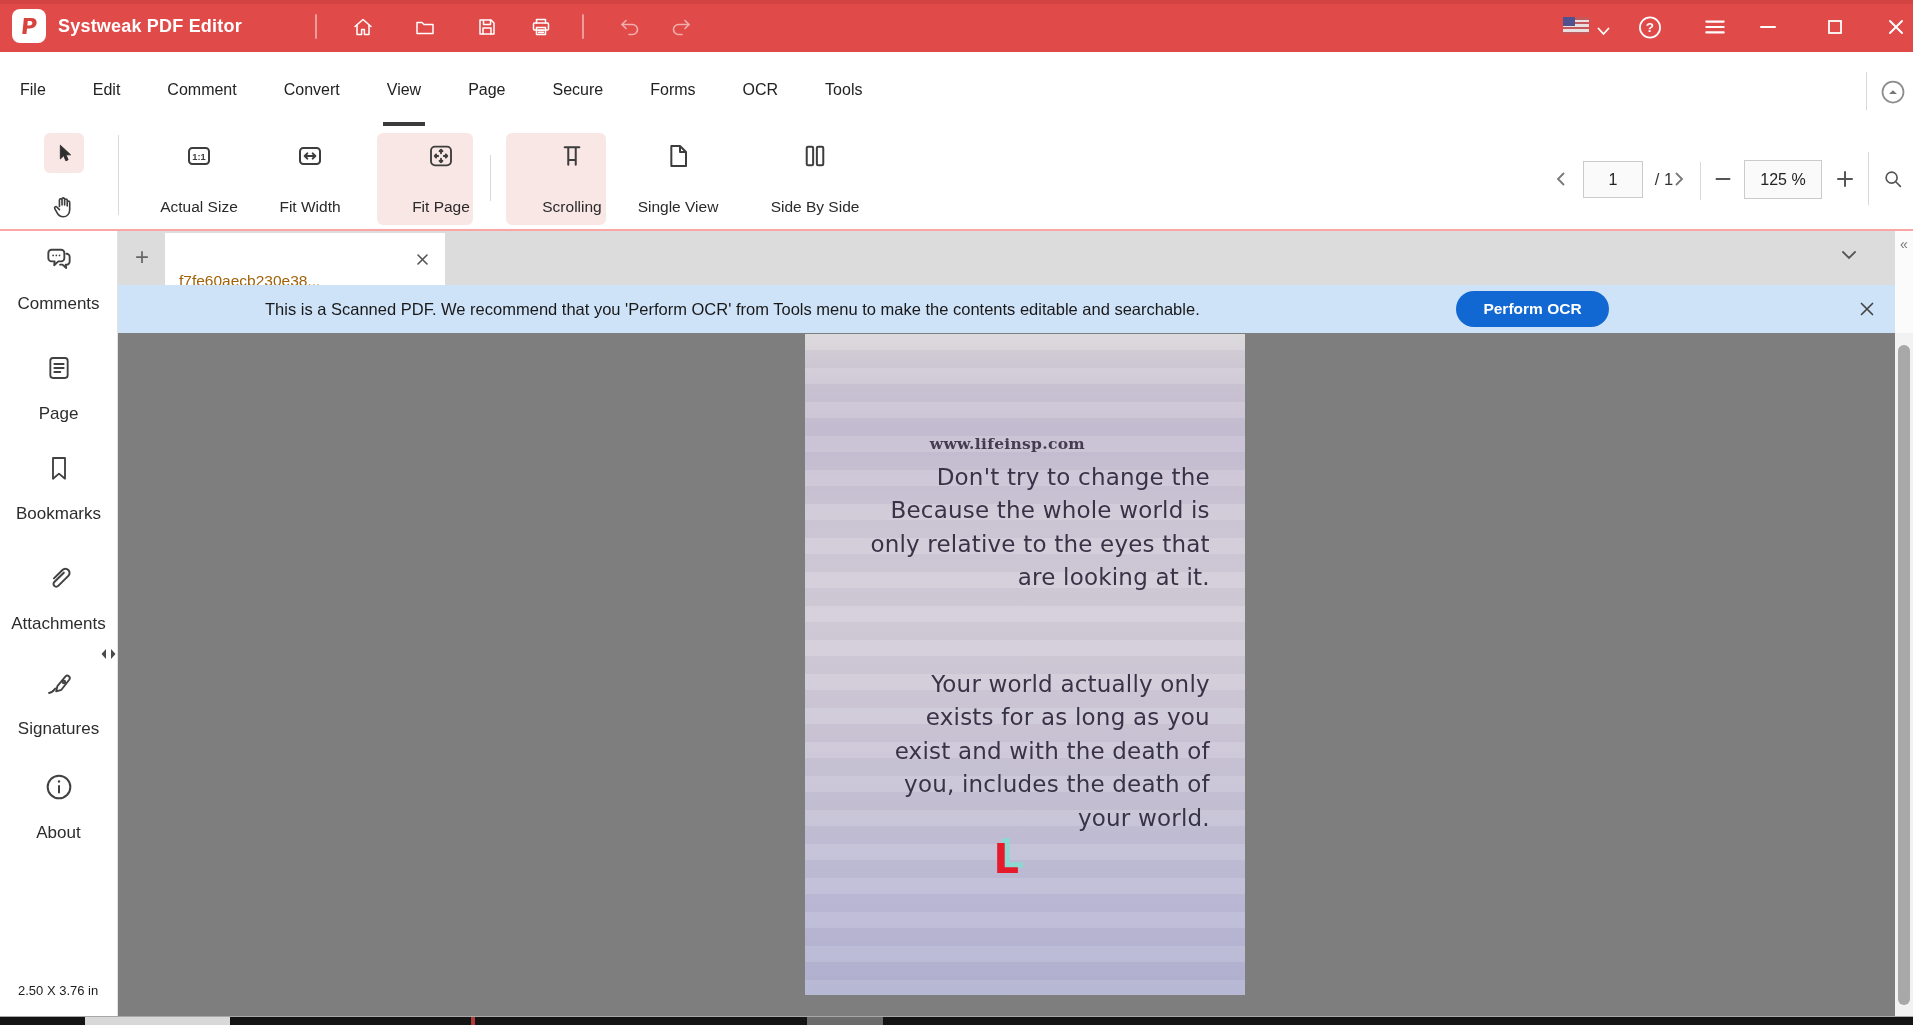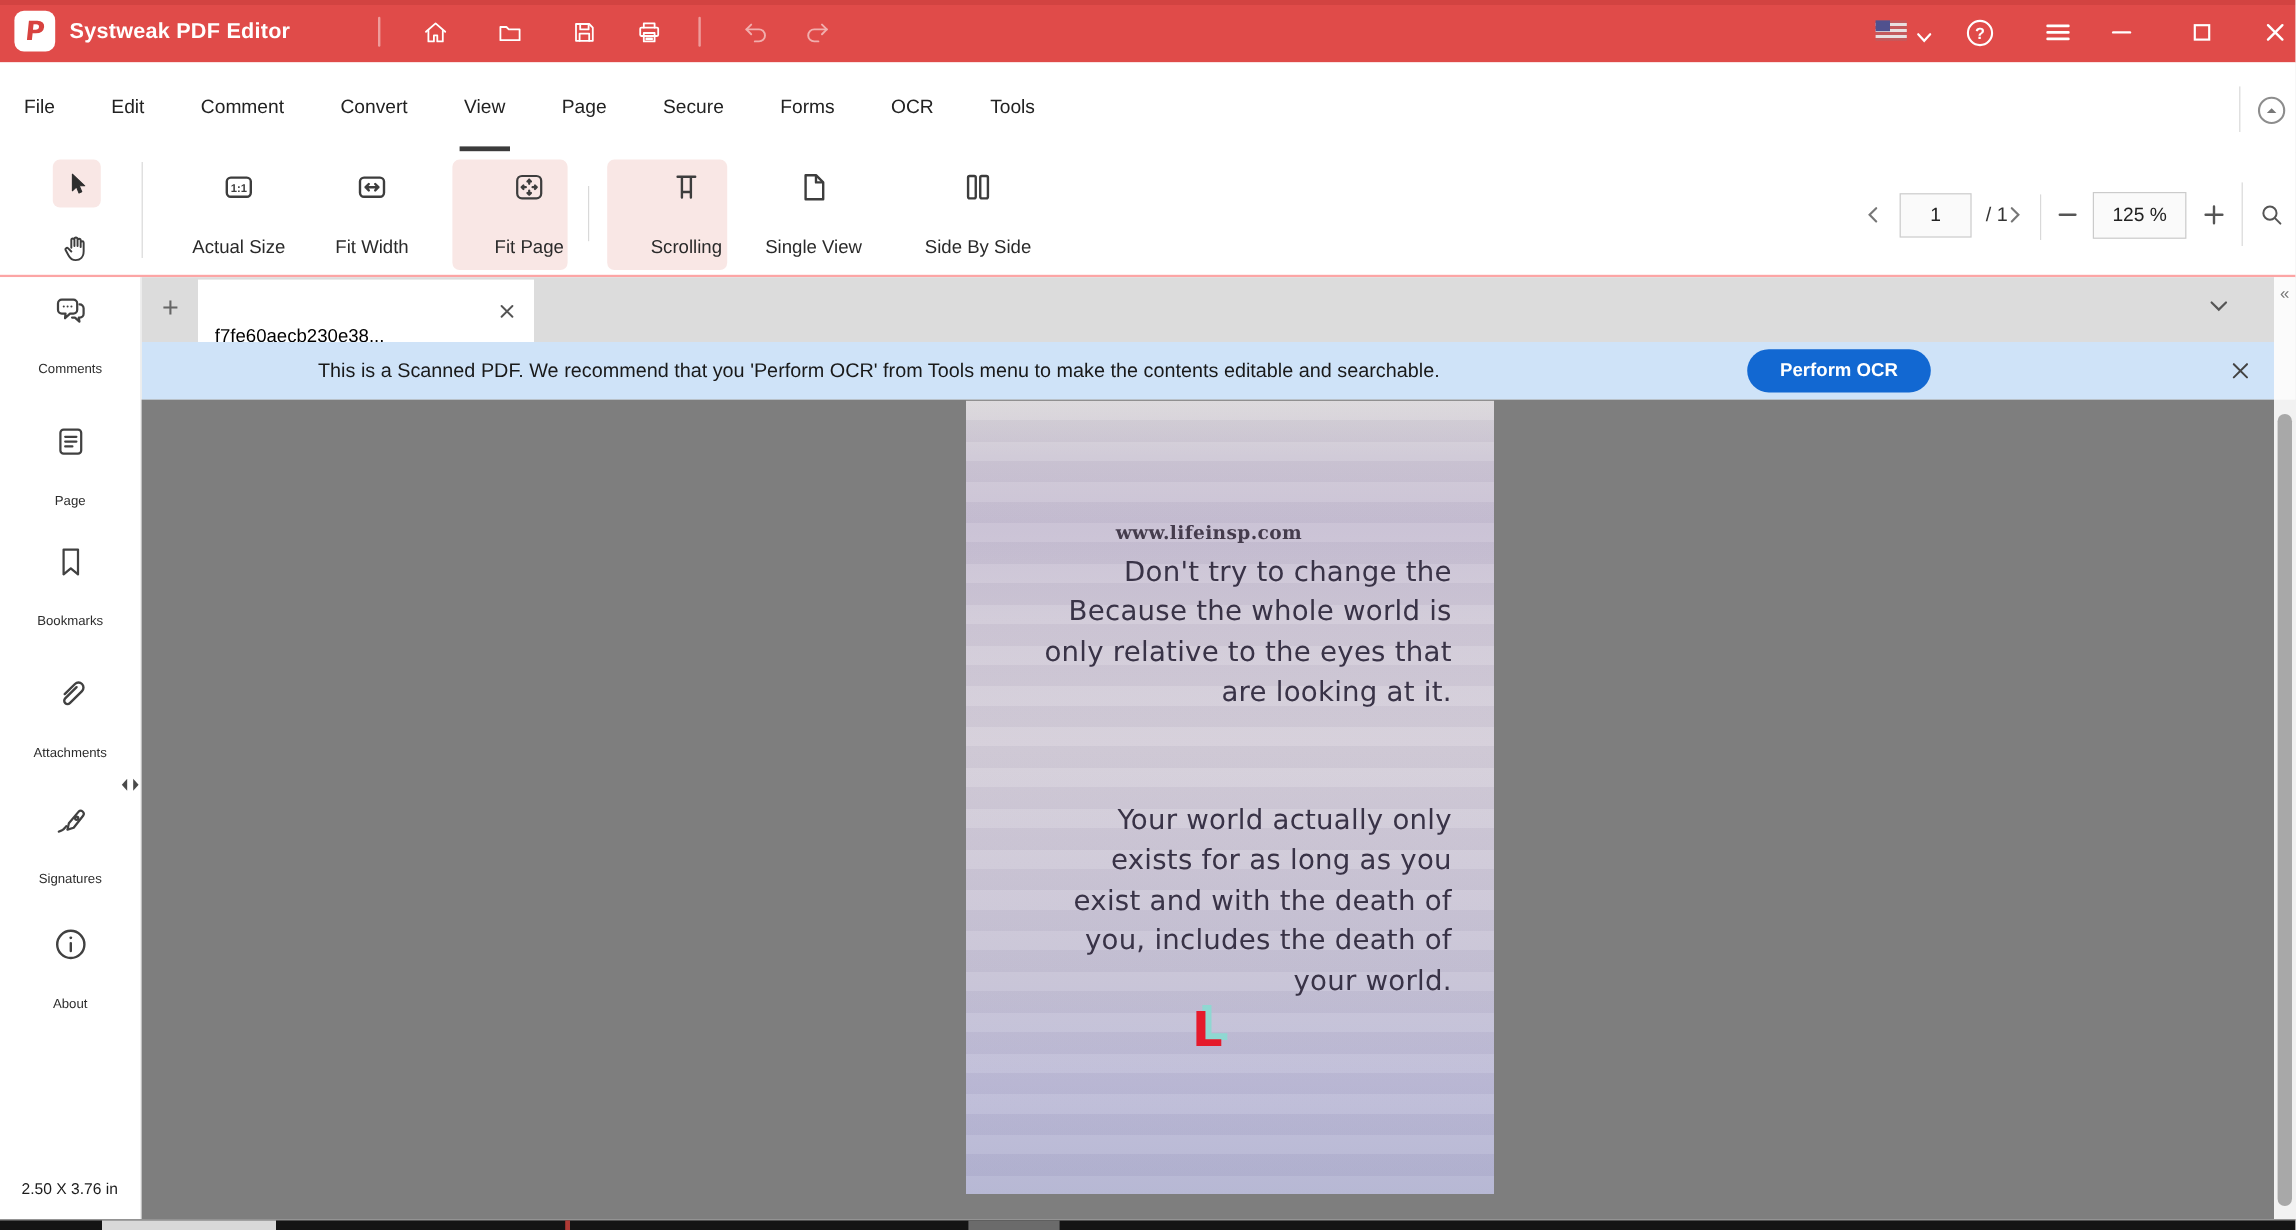--- a/index.html
+++ b/index.html
@@ -46,21 +46,21 @@
              display:flex; align-items:center; justify-content:center; font-size:16px; color:#222; }
   input.num-input { width:100%; height:100%; border:none; background:transparent; text-align:center;
                     font-size:16px; color:#222; font-family:inherit; outline:none; }
 
   
   .tabbar { position:absolute; left:118px; top:231px; width:1777px; height:54px; background:#dcdcdc; }
   .tab-plus { position:absolute; left:10px; top:12px; width:28px; height:28px; display:flex; align-items:center;
               justify-content:center; font-size:24px; color:#666; }
   .tab { position:absolute; left:47px; top:2px; width:280px; height:52px; background:#fff;
          display:flex; align-items:center; padding:0 14px; gap:10px; }
-  .tab-label { flex:1; font-size:15.5px; color:#000000; white-space:nowrap; overflow:hidden;margin-top:44px; }
+  .tab-label { flex:1; font-size:15.5px; color:#a16207; white-space:nowrap; overflow:hidden;margin-top:44px; }
   .tab-close { width:18px; height:18px; display:flex; align-items:center; justify-content:center; }
   .tab-list-chevron { position:absolute; right:38px; top:19px; }
   .right-strip { position:absolute; left:1895px; top:231px; width:18px; height:102px; background:#fbfbfb;
                  text-align:center; }
   .collapse-chevrons { font-size:14px; color:#777; line-height:26px; }
 
   
   .notif { position:absolute; left:118px; top:285px; width:1777px; height:48px; background:#cfe3f8;
            display:flex; align-items:center; }
   .notif-msg { position:absolute; left:147px; font-size:16.5px; color:#191919; }
@@ -68,21 +68,21 @@
                background:#1268d2; color:#fff; font-weight:bold; font-size:15.5px; border:none;
                display:flex; align-items:center; justify-content:center; font-family:inherit; }
   .notif-close { position:absolute; left:1738px; top:13px; width:22px; height:22px; display:flex;
                  align-items:center; justify-content:center; }
 
   
   .sidebar { position:absolute; left:0; top:231px; width:118px; height:785px; background:#fff;
              border-right:1px solid #e3e3e3; }
   .side-item { position:absolute; left:0; width:117px; height:72px; display:flex; flex-direction:column;
                align-items:center; justify-content:space-between; }
-  .side-item .lbl { font-size:11px; color:#2d2d2d; }
+  .side-item .lbl { font-size:17px; color:#2d2d2d; }
   .status-size { position:absolute; left:18px; top:752px; font-size:13px; color:#1c1c1c; }
   .splitter { position:absolute; left:99px; top:642px; width:19px; height:24px; display:flex;
               align-items:center; justify-content:center; }
 
   
   .canvas { position:absolute; left:118px; top:333px; width:1777px; height:683px; background:#7e7e7e; overflow:hidden; }
   .pdf-page { position:absolute; left:687px; top:1px; width:440px; height:661px;
     background:linear-gradient(180deg,#dad7da 0%,#cec7d5 7%,#c7bfd3 16%,#d0c9d7 28%,#d4ced9 44%,
                #cec8d7 58%,#c6c2d5 72%,#bdbbd7 86%,#b2b3d1 100%); }
   .pdf-page .bands { position:absolute; inset:0;

